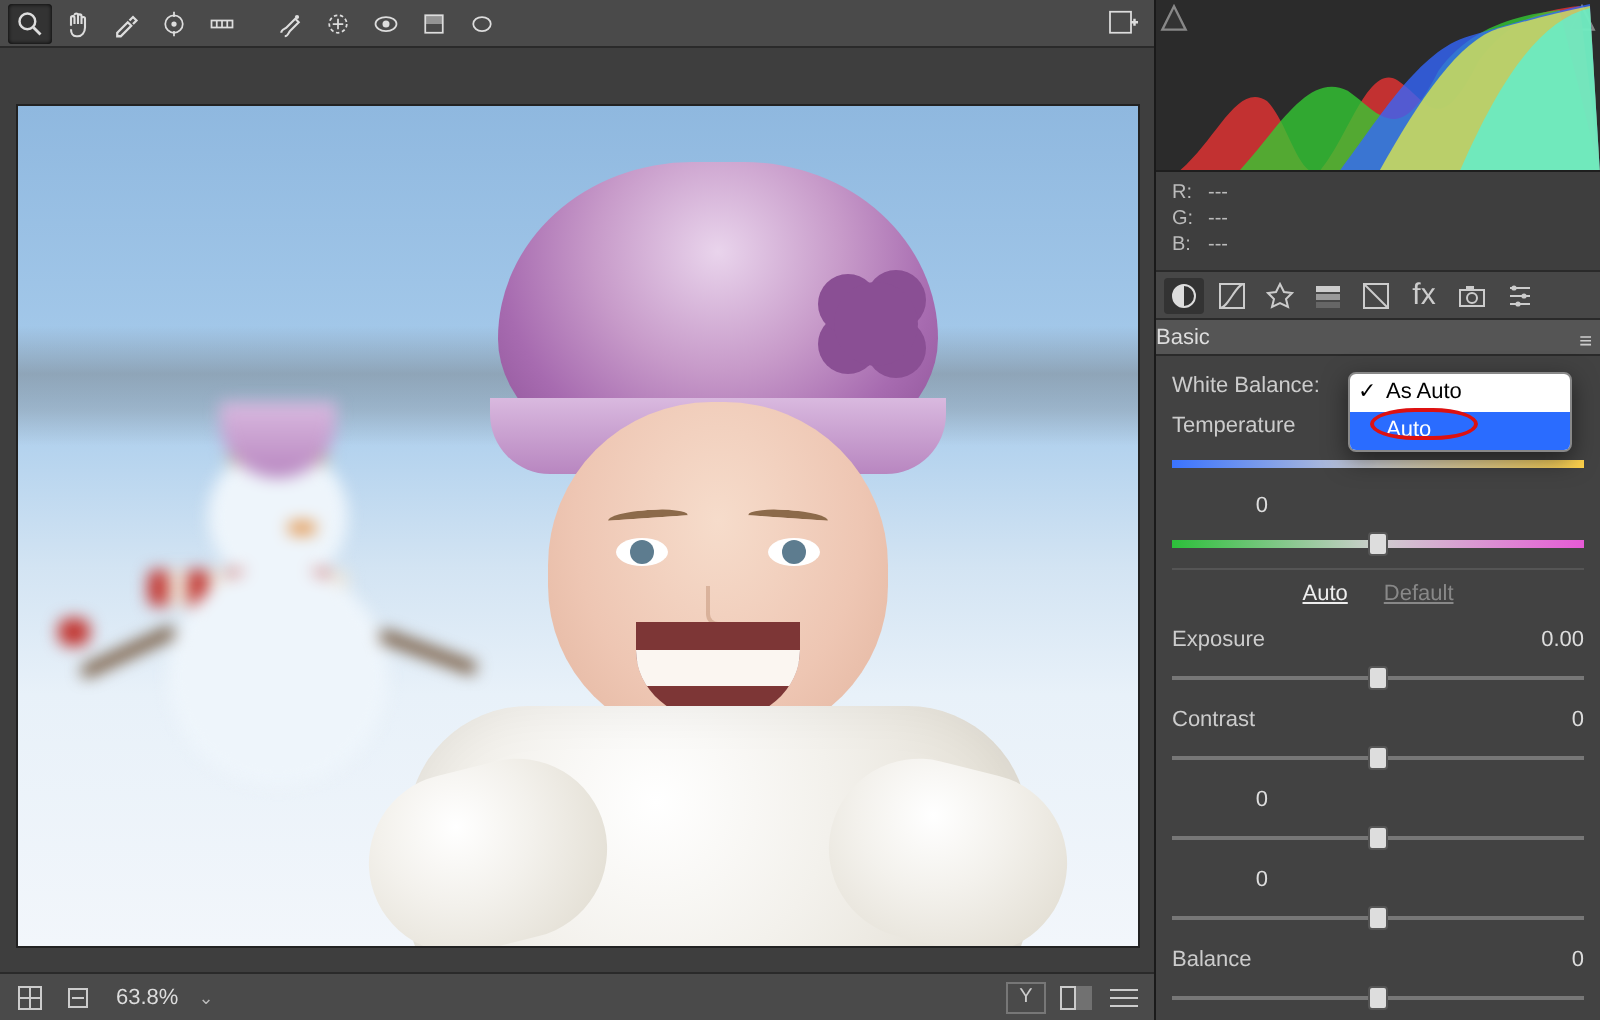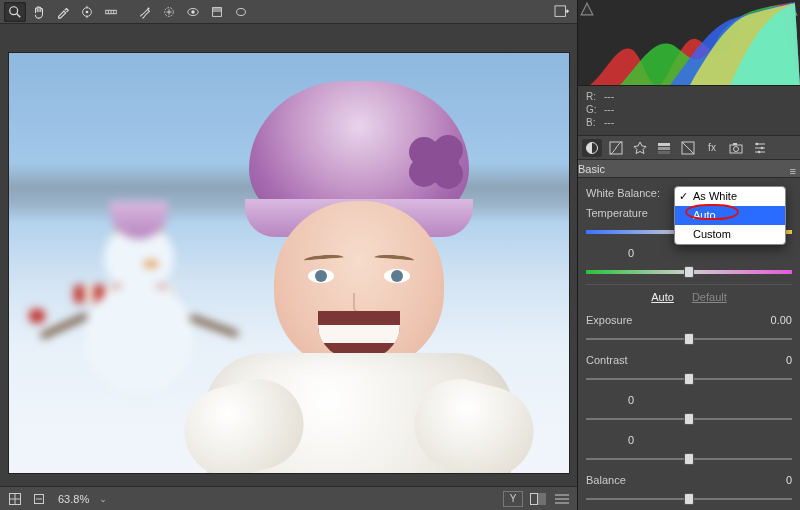--- a/index.html
+++ b/index.html
@@ -284,21 +284,21 @@
             <rect x="1" y="6" width="12" height="3" fill="#999"></rect>
             <rect x="1" y="10" width="12" height="3" fill="#666"></rect>
           </svg>
         </div>
       <div class="ptab">
           <svg width="14" height="14" viewBox="0 0 14 14">
             <rect x="1" y="1" width="12" height="12" fill="none" stroke="#ccc"></rect>
             <line x1="1" y1="1" x2="13" y2="13" stroke="#ccc"></line>
           </svg>
         </div>
-      <div class="ptab" style="font-size:10px;text-align:center;">fx</div>
+      <div class="ptab" style="font-size:15px;text-align:center;">fx</div>
       <div class="ptab">
           <svg width="14" height="14" viewBox="0 0 14 14">
             <rect x="1" y="4" width="12" height="8" fill="none" stroke="#ccc"></rect>
             <circle cx="7" cy="8" r="2.5" fill="none" stroke="#ccc"></circle>
             <rect x="4" y="2" width="4" height="2" fill="#ccc"></rect>
           </svg>
         </div>
       <div class="ptab">
           <svg width="14" height="14" viewBox="0 0 14 14">
             <line x1="2" y1="3" x2="12" y2="3" stroke="#ccc"></line>
@@ -381,18 +381,17 @@
         </div>
       <div class="slider">
           <div class="track"></div>
           <div class="thumb" style="left:50%"></div>
         </div>
 
     </div>
   </div>
 
   <div class="dropdown">
-    <div class="opt chk">As White</div>
+    <div class="opt chk">As Auto</div>
     <div class="opt sel">Auto</div>
-    <div class="opt">Custom</div>
     <div class="ring"></div>
   </div>
 </div>
 
 </body></html>

